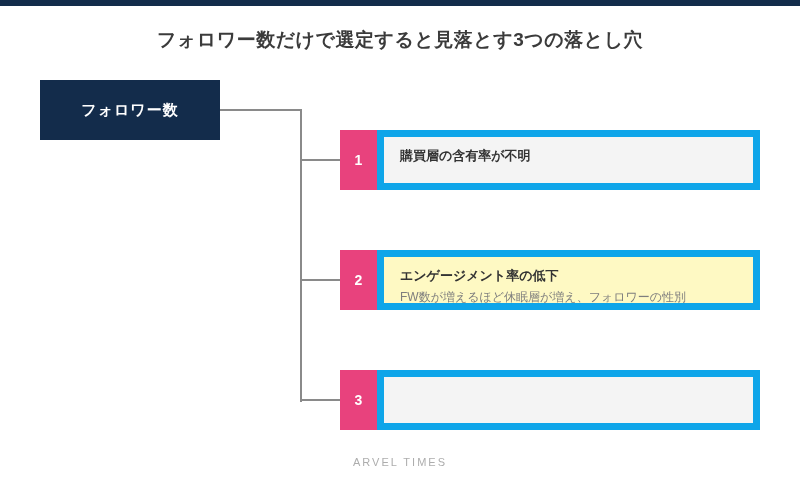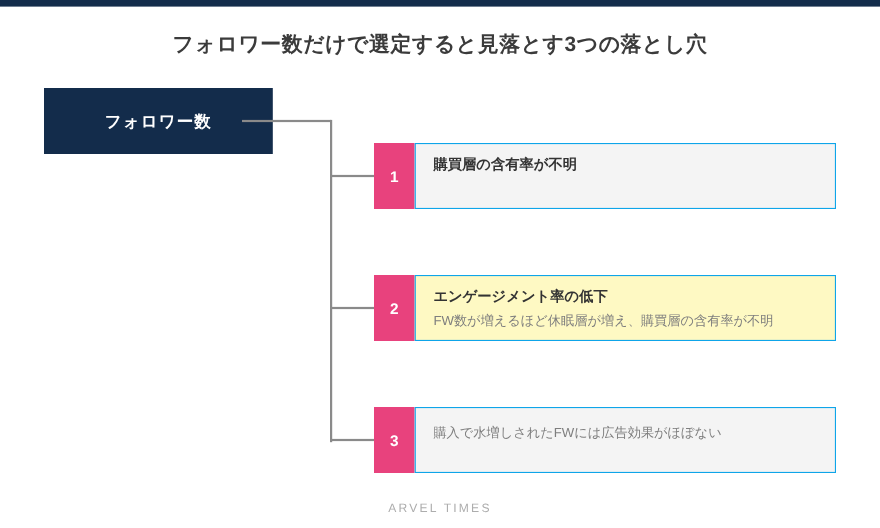--- a/index.html
+++ b/index.html
@@ -26,21 +26,21 @@
     width: 800px;
     text-align: center;
     font-size: 19px;
     font-weight: bold;
     color: #3B3B3B;
     letter-spacing: 0.5px;
   }
   .root-node {
     position: absolute;
     left: 40px; top: 80px;
-    width: 208px; height: 60px;
+    width: 180px; height: 60px;
     background: #132C4B;
     display: flex;
     align-items: center;
     justify-content: center;
   }
   .root-node .root-label {
     color: #ffffff;
     font-size: 15px;
     font-weight: bold;
     letter-spacing: 1px;
@@ -71,21 +71,21 @@
     font-weight: bold;
     display: flex;
     align-items: center;
     justify-content: center;
     flex: 0 0 37px;
   }
   .card {
     flex: 1;
     height: 60px;
     box-sizing: border-box;
-    border: 1px solid #0ea5e9;
+    border: 7px solid #0ea5e9;
     padding: 10px 16px 0 16px;
   }
   .card-gray  { background: #F4F4F4; }
   .card-white { background: #fef9c3; }
   .card-title {
     font-size: 13px;
     font-weight: bold;
     color: #333333;
     line-height: 18px;
   }
@@ -126,24 +126,23 @@
   <div class="badge">1</div>
   <div class="card card-gray">
     <div class="card-title">購買層の含有率が不明</div>
   </div>
 </div>
 
 <div class="row row-2">
   <div class="badge">2</div>
   <div class="card card-white">
     <div class="card-title">エンゲージメント率の低下</div>
-    <div class="card-desc">FW数が増えるほど休眠層が増え、購買層の含有率が不明</div>
+    <div class="card-desc">FW数が増えるほど休眠層が増え、フォロワーの性別</div>
   </div>
 </div>
 
 <div class="row row-3">
   <div class="badge">3</div>
   <div class="card card-gray">
-    <div class="card-desc">購入で水増しされたFWには広告効果がほぼない</div>
   </div>
 </div>
 
 <div class="footer-brand">ARVEL TIMES</div>
 
 </body></html>

